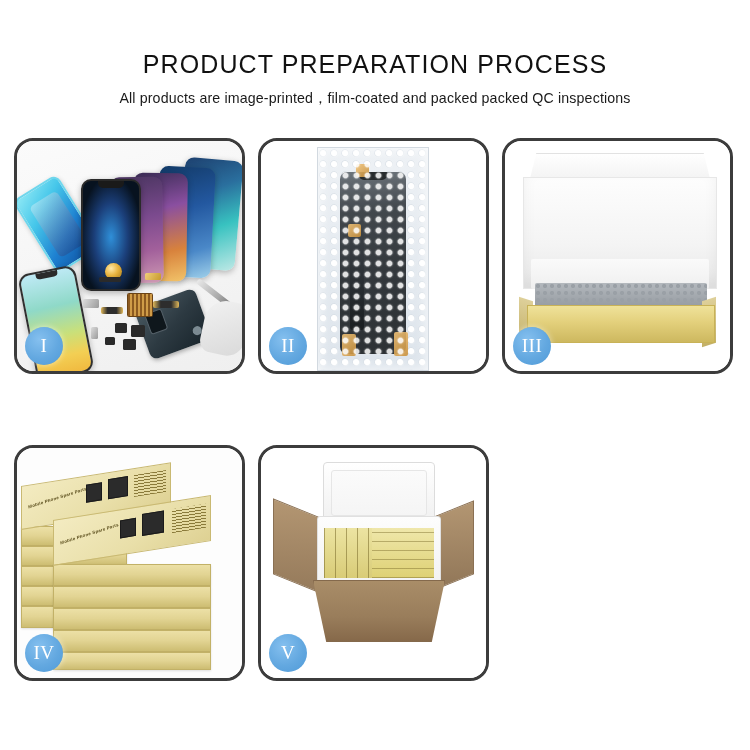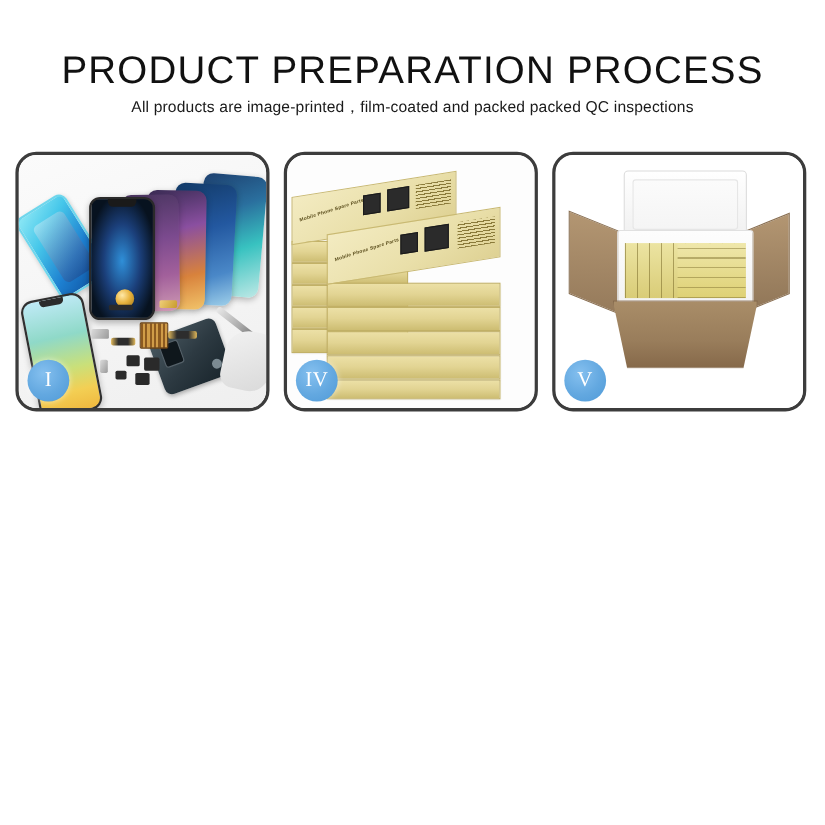--- a/index.html
+++ b/index.html
@@ -18,21 +18,21 @@
     height: 750px;
     background: #ffffff;
   }
 
   
   .header { position: absolute; top: 0; left: 0; width: 750px; text-align: center; }
 
   .main-title {
     position: absolute;
     top: 44px; left: 0; width: 750px;
-    font-size: 35px;
+    font-size: 25px;
     letter-spacing: 1.1px;
     font-weight: 400;
     color: #111111;
     line-height: 40px;
     white-space: nowrap;
   }
 
   .sub-title {
     position: absolute;
     top: 88px; left: 0; width: 750px;
@@ -435,21 +435,49 @@
         <div class="part" style="left:106px; top:198px; width:13px; height:11px;"></div>
         <div class="part silver" style="left:66px; top:158px; width:16px; height:9px;"></div>
 
         <div class="tweezers"></div>
         <div class="hand"></div>
 
         <div class="badge">I</div>
       </div>
     </div>
 
-
+    <div class="panel">
+      <div class="panel-stage">
+        <div class="p2-bg"></div>
+        <div class="bubble-bag">
+          <div class="screen-inside"></div>
+          <div class="flex-tail"></div>
+          <div class="tape t1"></div>
+          <div class="tape t2"></div>
+          <div class="tape t3"></div>
+          <div class="tape t4"></div>
+          <div class="bubble-overlay"></div>
+        </div>
+        <div class="badge">II</div>
+      </div>
+    </div>
+
+    <div class="panel">
+      <div class="panel-stage">
+        <div class="p3-bg"></div>
+        <div class="p3-lidflap"></div>
+        <div class="p3-foam"></div>
+        <div class="p3-foampad"></div>
+        <div class="p3-grey"></div>
+        <div class="p3-box-left"></div>
+        <div class="p3-box-right"></div>
+        <div class="p3-box-front"></div>
+        <div class="badge">III</div>
+      </div>
+    </div>
 
     <div class="panel">
       <div class="panel-stage">
         <div class="p4-bg"></div>
 
         <div class="stack">
 
           <div class="sbox" style="left:0px; top:58px; width:106px; height:20px;"></div>
           <div class="sbox" style="left:0px; top:78px; width:106px; height:20px;"></div>
           <div class="sbox" style="left:0px; top:98px; width:106px; height:20px;"></div>

